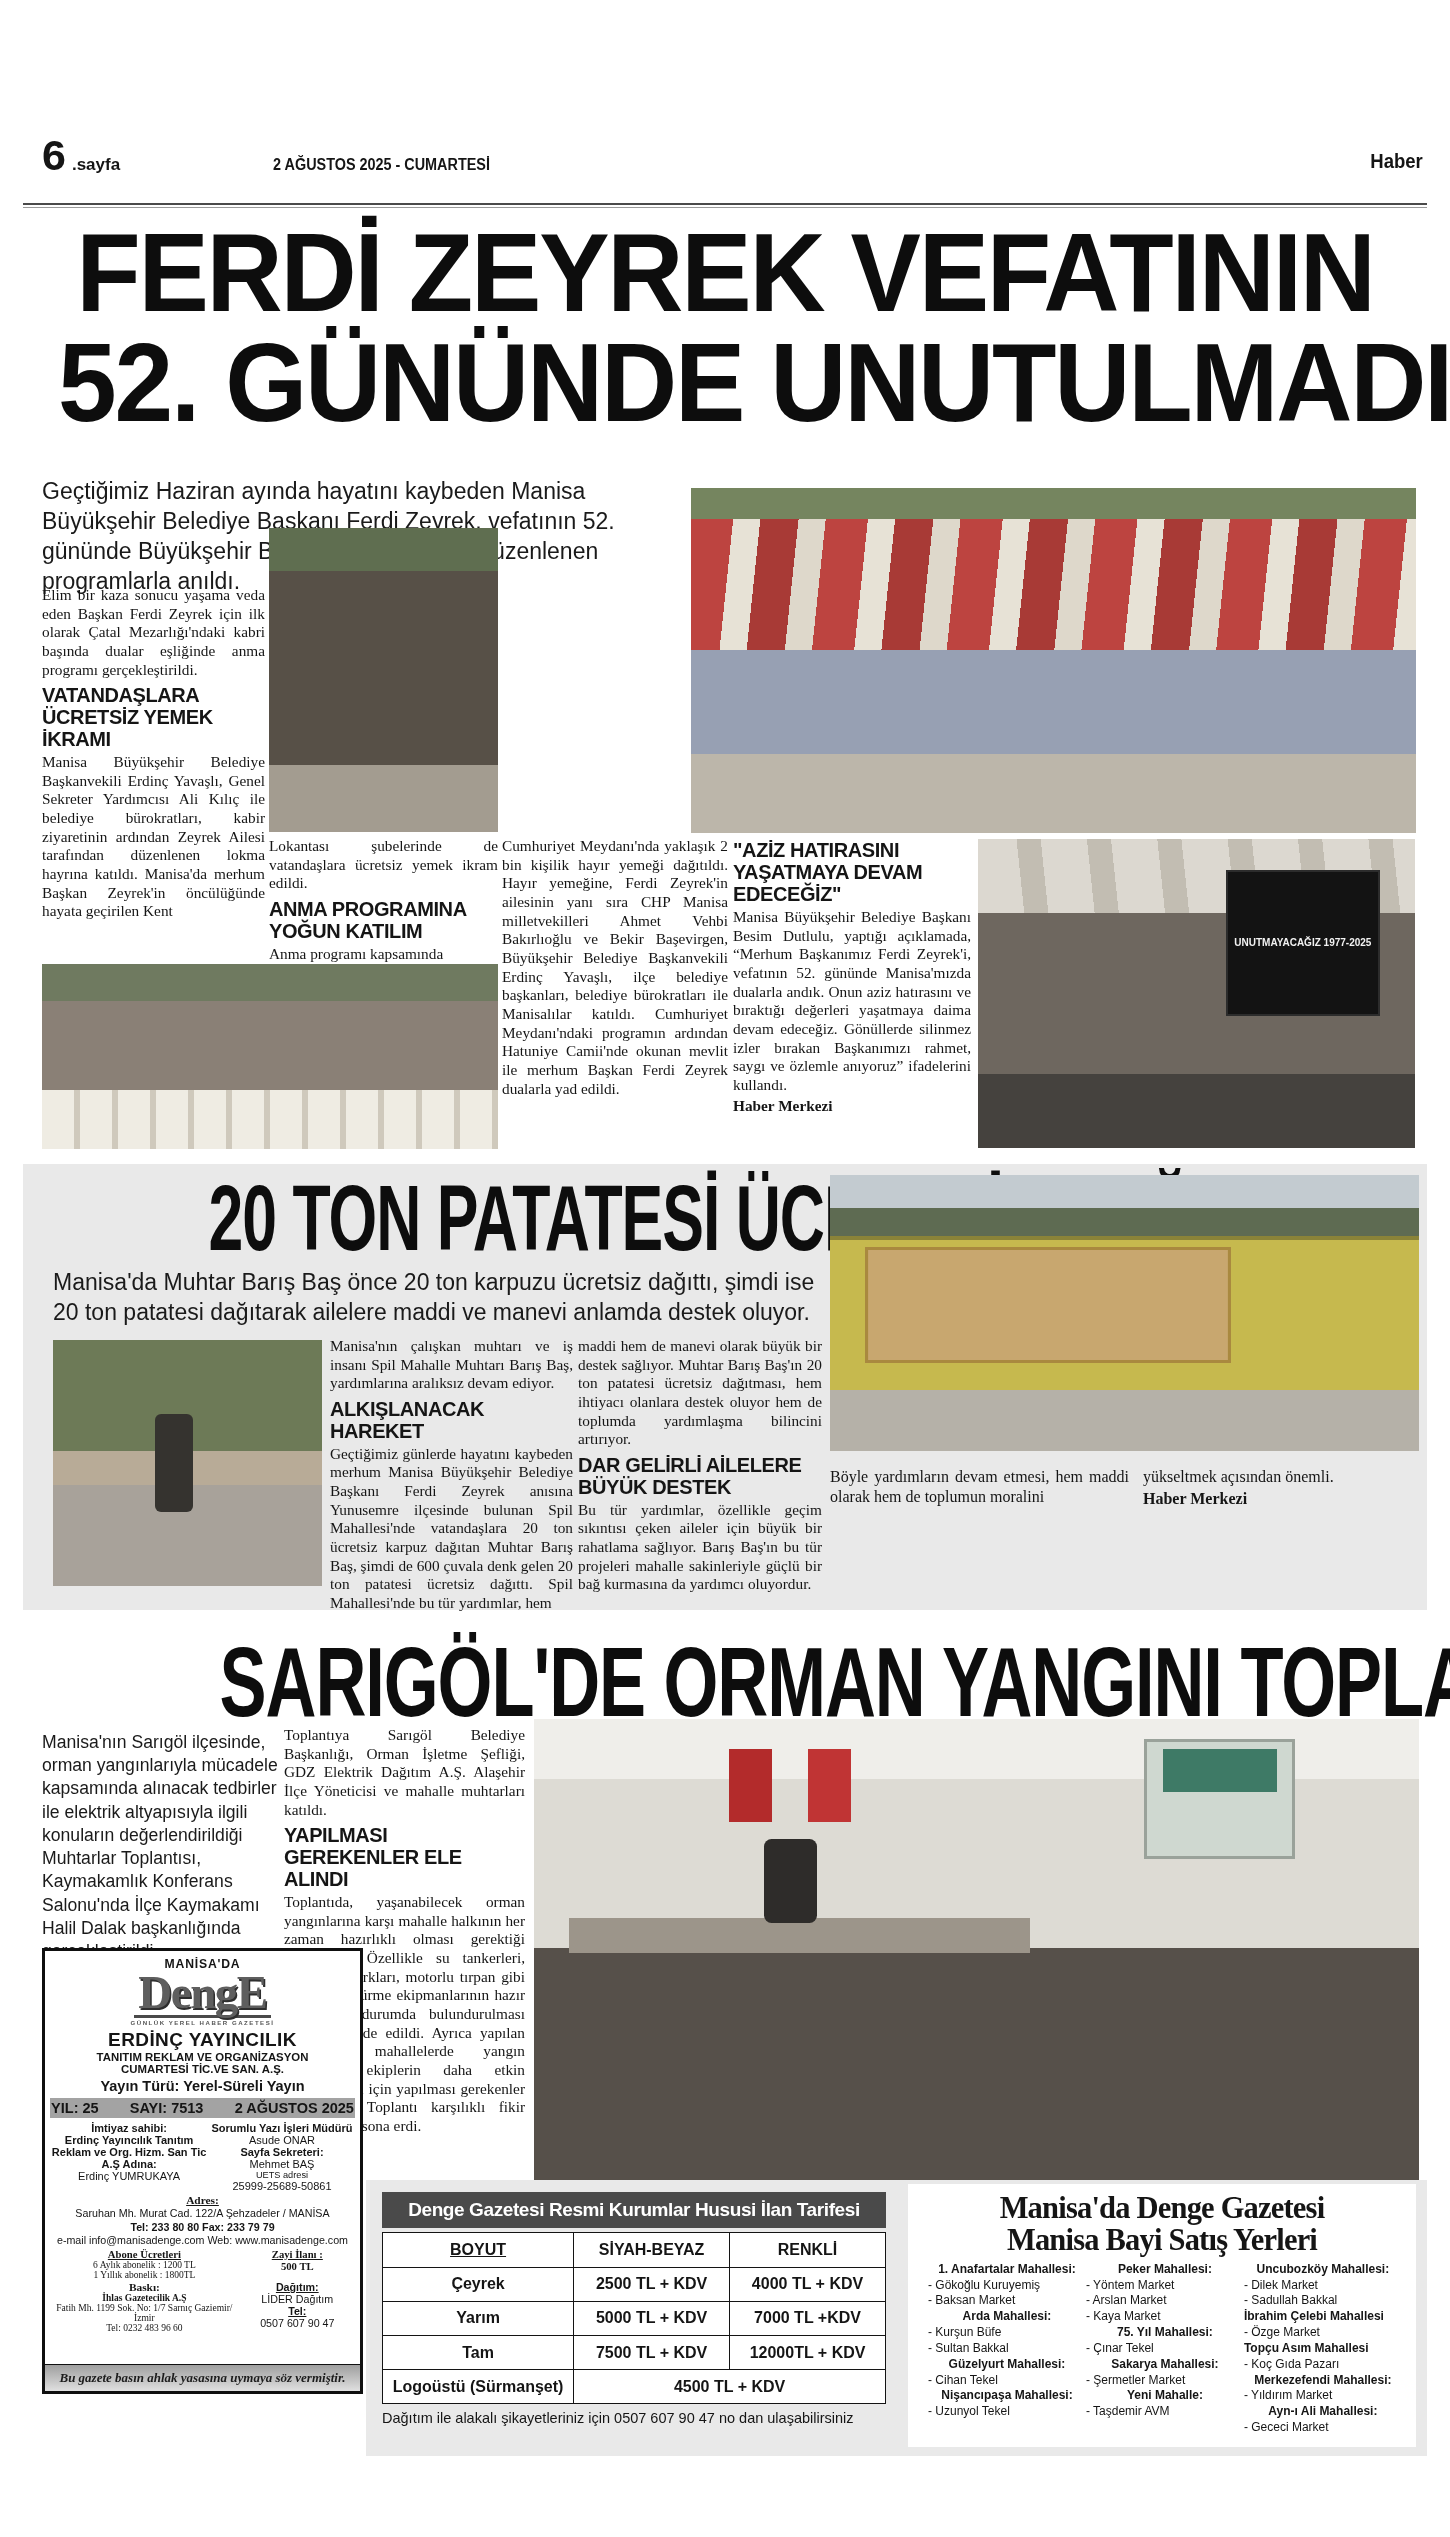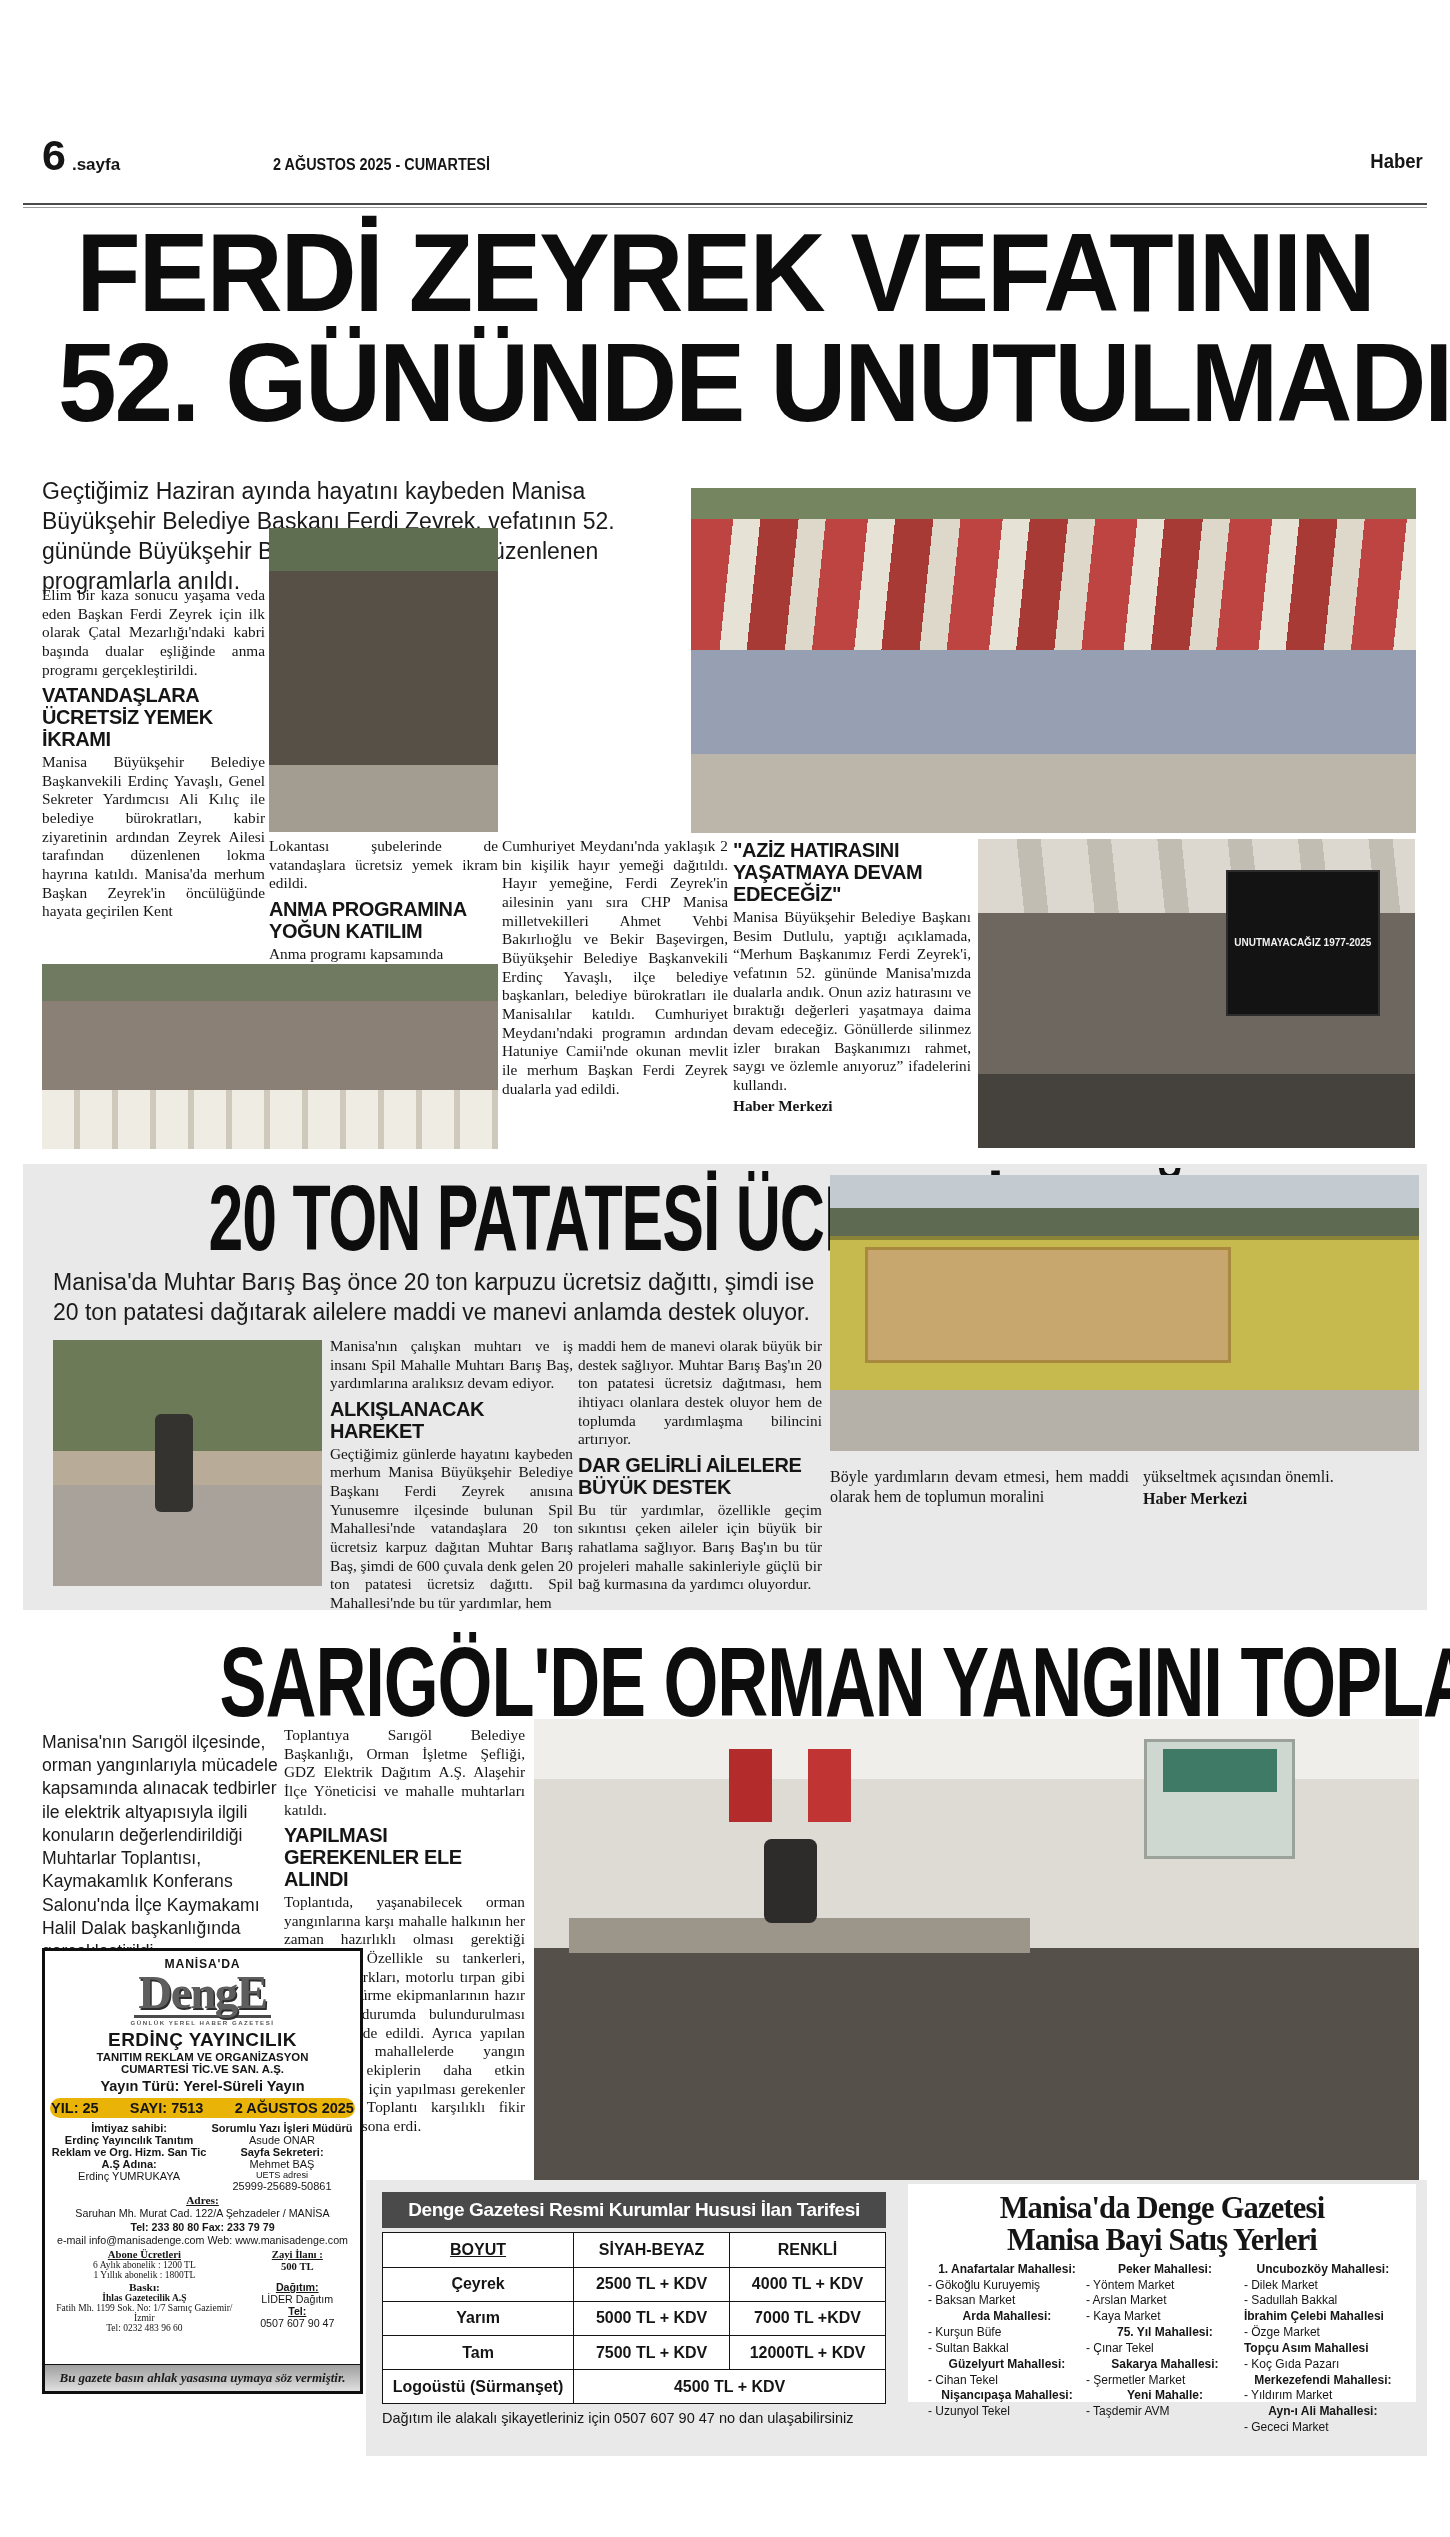--- a/index.html
+++ b/index.html
@@ -90,22 +90,22 @@
           text-align:center; overflow:hidden; }
   #mast .brandtop { font-weight:bold; font-size:12.2px; letter-spacing:0.8px; margin-top:6.1px; }
   #mast .brand { font-family:"Liberation Serif",serif; font-weight:bold; font-size:47px; line-height:0.9;
                  color:#5e5e5e; text-shadow:1.5px 1.5px 0 #2e2e2e; letter-spacing:-1.5px; }
   #mast .brandline { width:137px; height:3.1px; background:#4a4a4a; margin:1.5px auto 0.8px auto; }
   #mast .tagline { font-size:6.1px; letter-spacing:1.5px; color:#555; font-weight:bold; }
   #mast .c1 { font-weight:bold; font-size:19px; letter-spacing:0.4px; margin-top:3.1px; }
   #mast .c2 { font-weight:bold; font-size:11.4px; }
   #mast .c3 { font-weight:bold; font-size:11.4px; }
   #mast .ptype { font-weight:bold; font-size:14.5px; margin-top:3.1px; }
-  #mast .yilrow { background:#eab308; font-weight:bold; font-size:14.5px; margin:3.8px 4.6px; padding:2.3px 1.5px;
-                  display:flex; justify-content:space-between;border-radius:10px; }
+  #mast .yilrow { background:#a3a3a3; font-weight:bold; font-size:14.5px; margin:3.8px 4.6px; padding:2.3px 1.5px;
+                  display:flex; justify-content:space-between; }
   #mast .cols { display:flex; text-align:center; margin:1.5px 4.6px; }
   #mast .cols .lc { width:52%; font-size:11px; }
   #mast .cols .rc { width:48%; font-size:11px; }
   #mast .b { font-weight:bold; }
   #mast .u { text-decoration:underline; }
   #mast .small { font-size:9.2px; }
   #mast .adr { font-size:10.7px; margin-top:1.5px; }
   #mast .serif { font-family:"Liberation Serif",serif; }
   #mast .bottomrow { display:flex; margin:1.5px 4.6px 0 4.6px; }
   #mast .bottomrow .lc { width:62%; font-size:9.5px; }
@@ -118,21 +118,21 @@
   
   #tariff { left:382px; top:2192px; width:504px; }
   #tariff .ttl { background:#4a4a4a; color:#fff; font-family:"Liberation Sans",sans-serif;
                  font-weight:bold; font-size:19px; text-align:center; padding:6.9px 0; letter-spacing:-0.4px; }
   #tariff table { border-collapse:collapse; width:100%; margin-top:4.6px; background:#fff;
                   font-family:"Liberation Sans",sans-serif; font-weight:bold; font-size:16px; text-align:center; }
   #tariff td { border:1.5px solid #141414; padding:7.6px 3.1px; }
   #tariff .note { font-family:"Liberation Sans",sans-serif; font-size:14.5px; margin-top:6.1px; white-space:nowrap; }
 
   
-  #bayi { left:908px; top:2184px; width:508px; height:218px; background:#ffffff; text-align:center; }
+  #bayi { left:908px; top:2184px; width:508px; height:263px; background:#ffffff; text-align:center; }
   #bayi .t { font-family:"Liberation Serif",serif; font-weight:bold; font-size:30.5px; line-height:1.05;
              letter-spacing:-0.8px; margin-top:7.6px; }
   #bayi .cols { display:flex; text-align:left; padding:6.1px 13.7px 0 20px;
                 font-family:"Liberation Sans",sans-serif; font-size:12px; line-height:1.32; }
   #bayi .col { width:33.3%; }
   #bayi .h { font-weight:bold; text-align:center; }
   #bayi .h.l { text-align:left; }
 </style>
 </head>
 <body>

